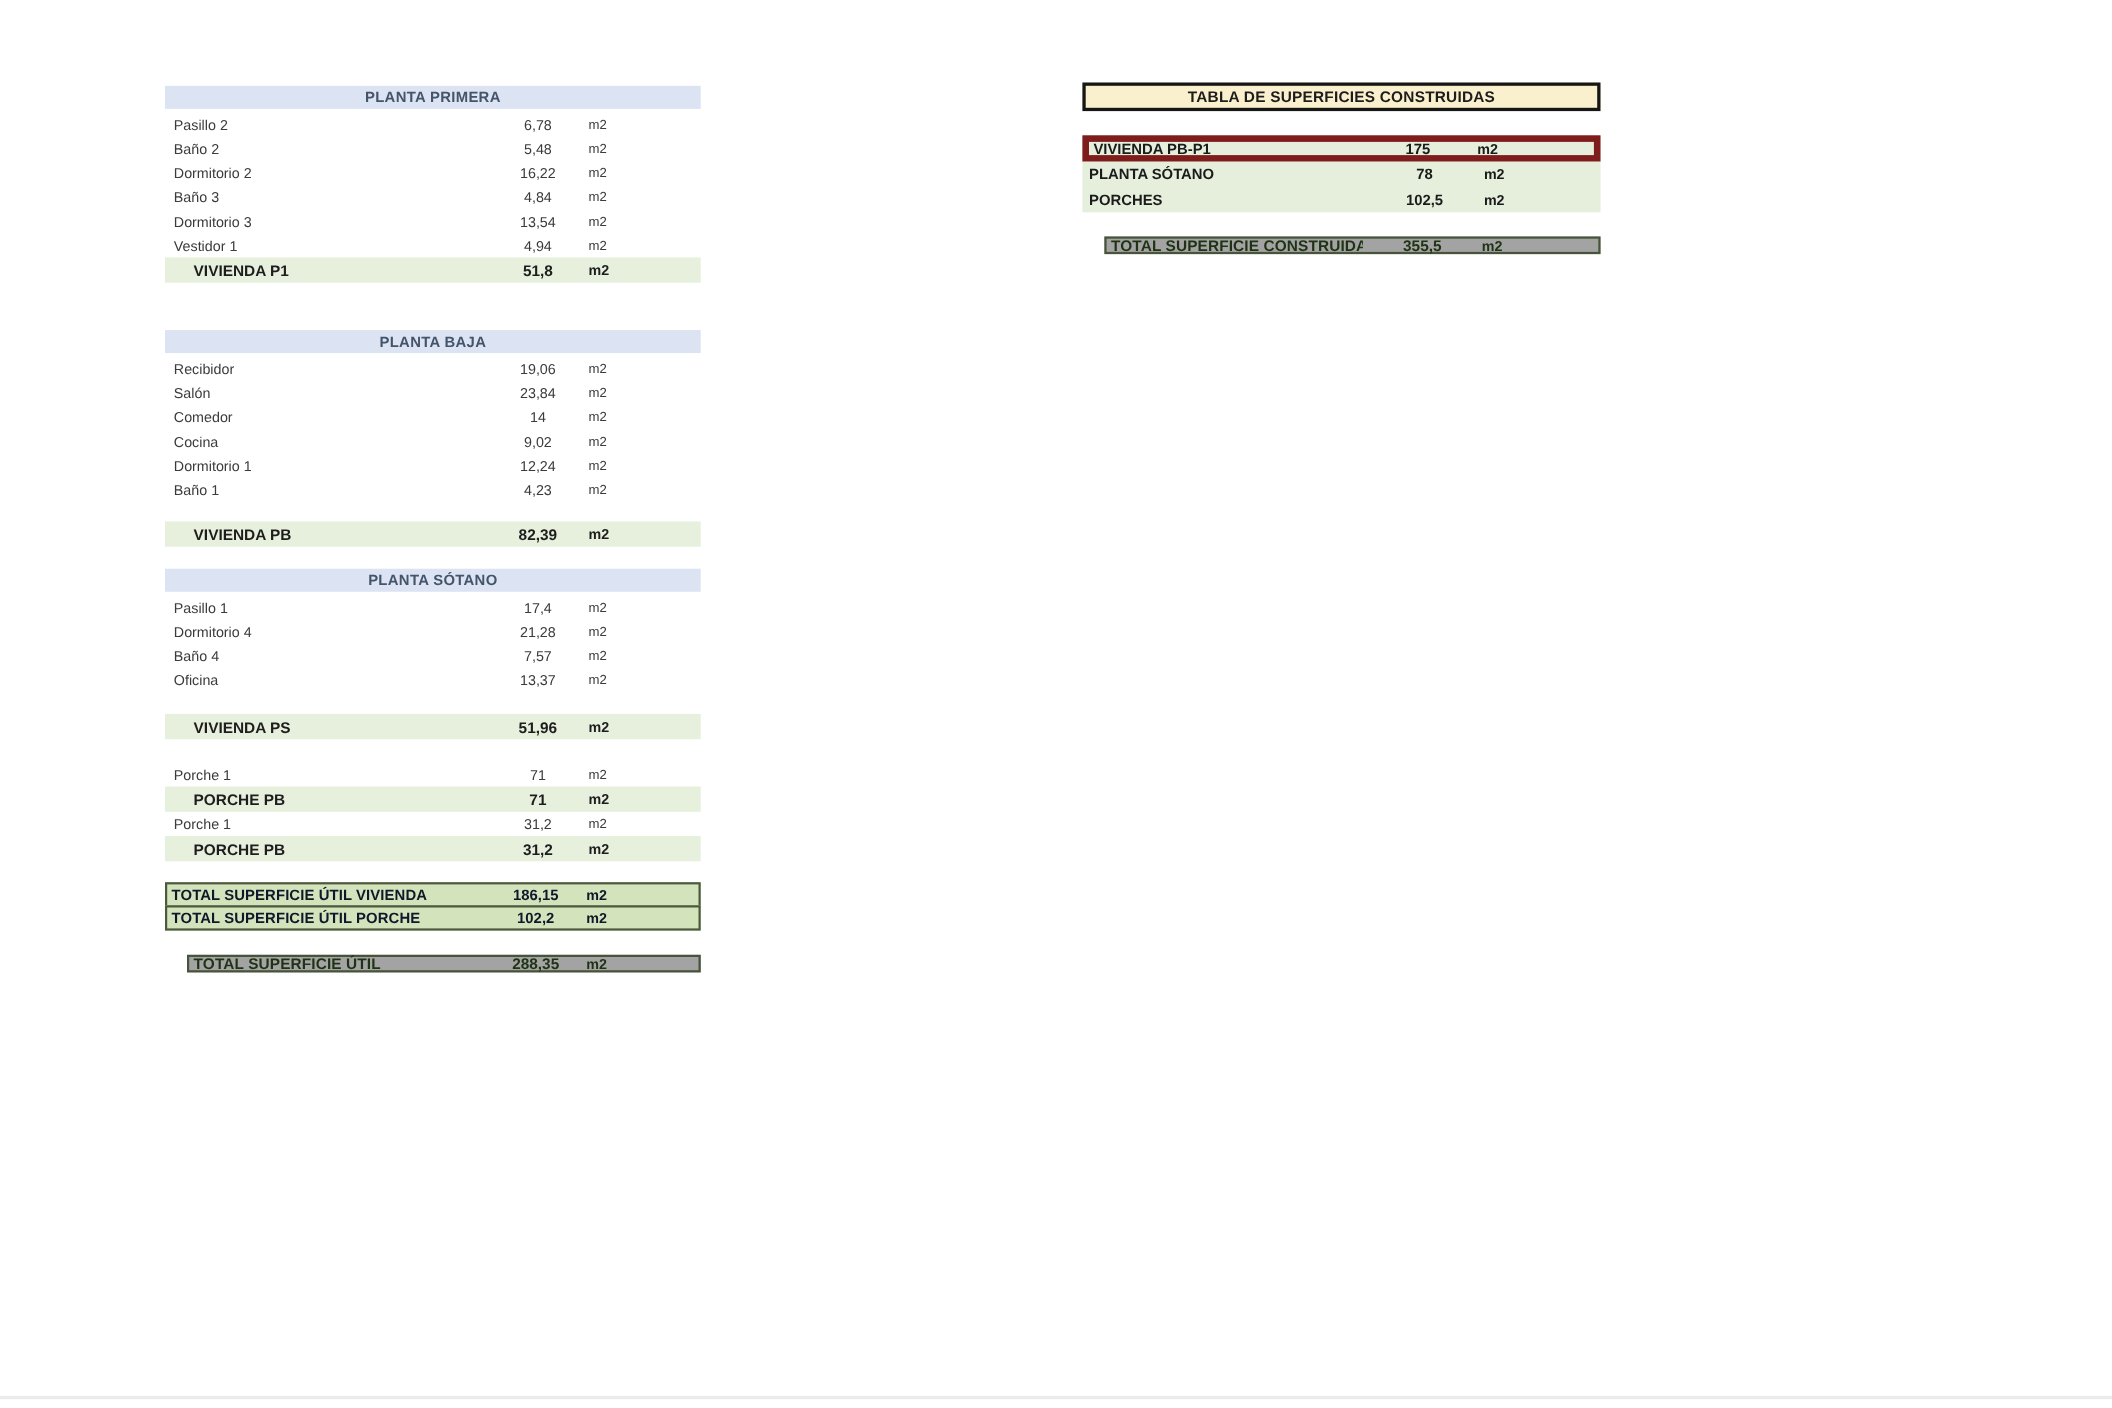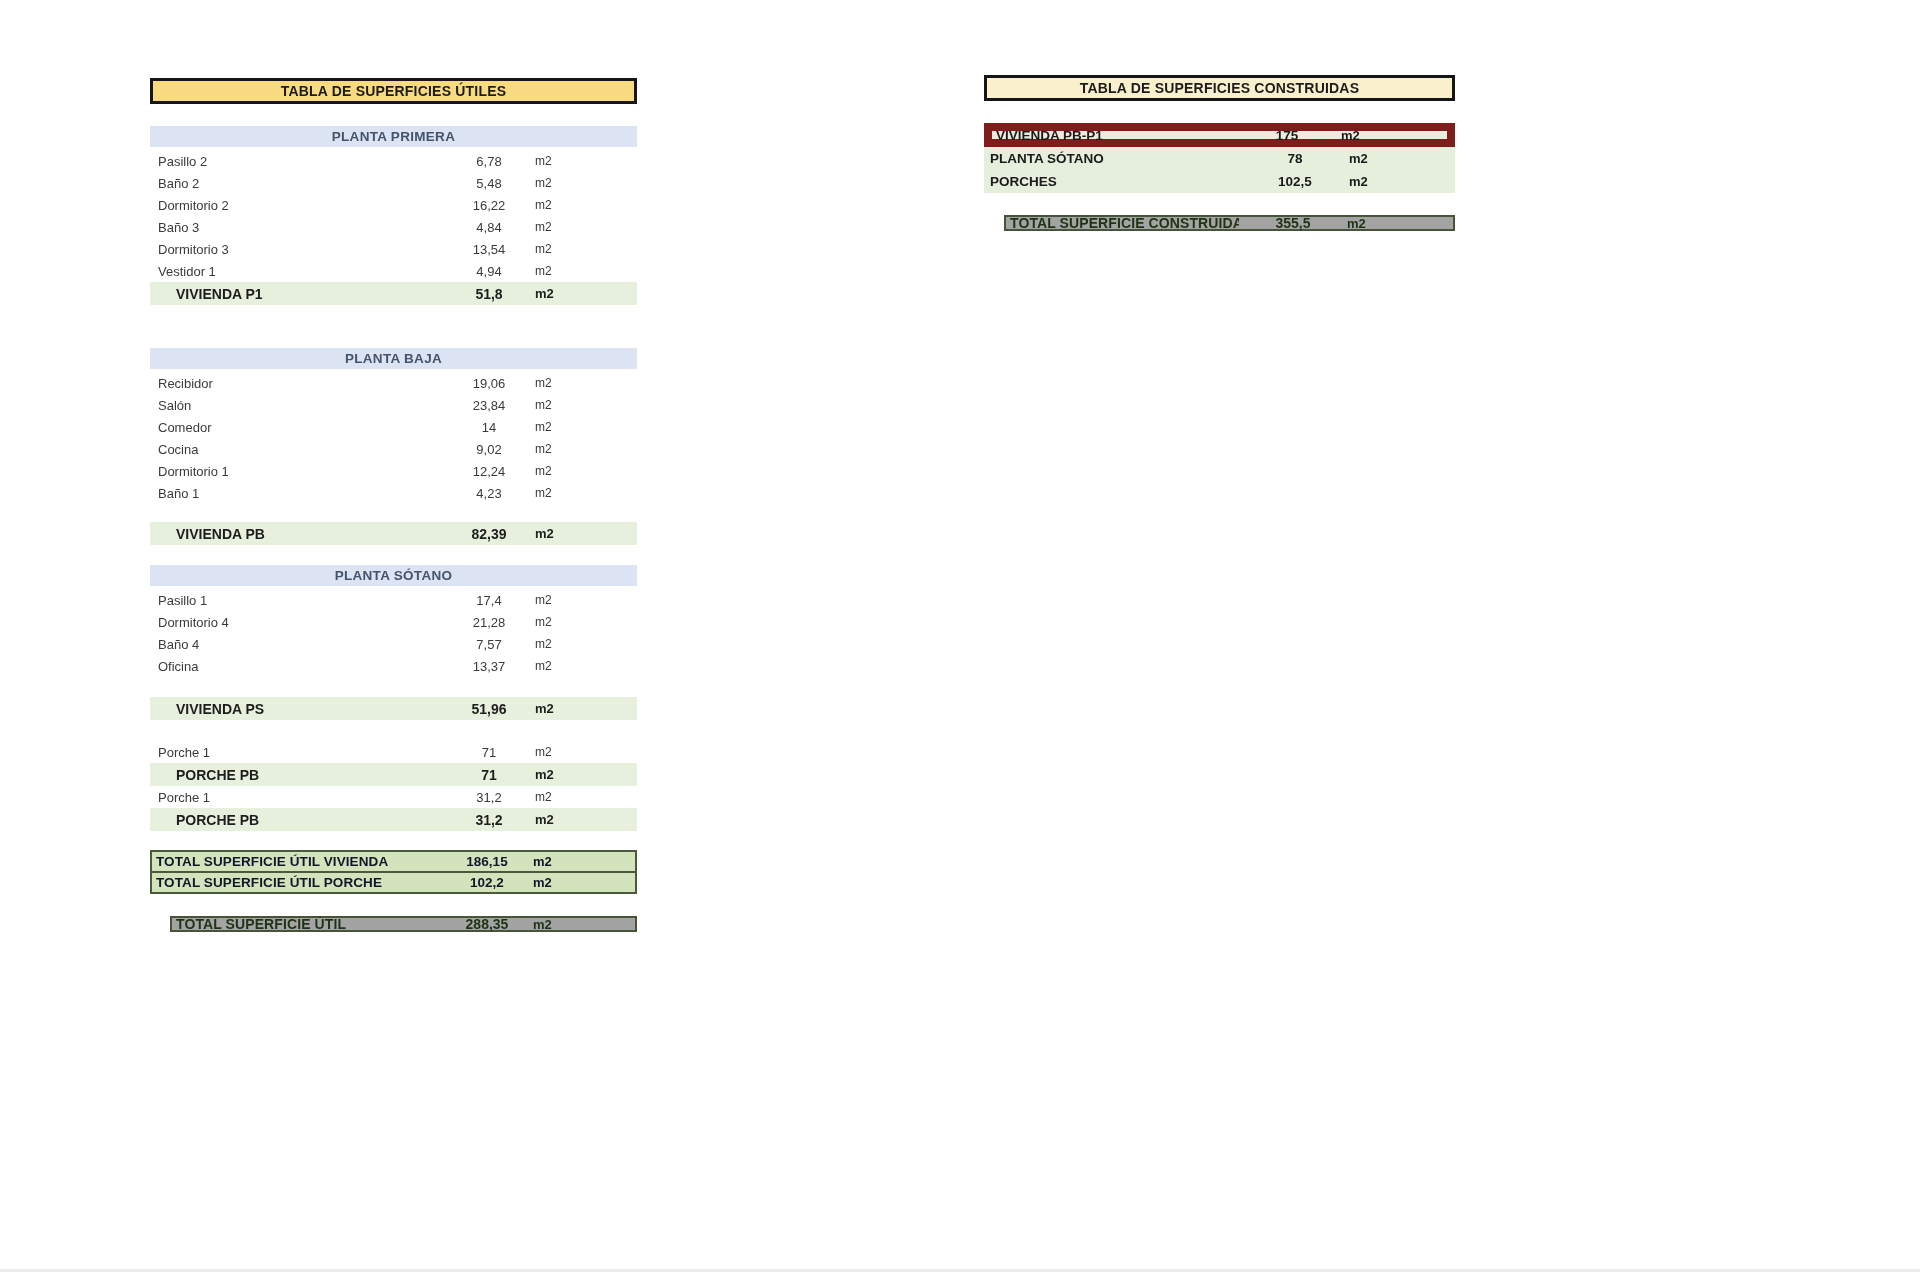--- a/index.html
+++ b/index.html
@@ -50,41 +50,40 @@
   .row.total .value{font-size:13.5px;}
   .row.total .unit{font-size:13px;font-weight:bold;}
 
   
   .row.grand{background:#a3a3a3;height:16px;border:2px solid #46553a;font-weight:bold;color:#1f3314;margin-left:20px;}
   .row.grand .label{font-size:14px;padding-left:4px;letter-spacing:.1px;}
   .row.grand .value{font-size:14px;}
   .row.grand .unit{font-size:13px;font-weight:bold;}
 
   
-  .row.boxed{background:#e5efdb;height:24px;border:8px solid #7f1d1d;font-weight:bold;color:#1b1b1b;}
+  .row.boxed{background:#e5efdb;height:24px;border:6px solid #7f1d1d;font-weight:bold;color:#1b1b1b;}
   .row.boxed .label{font-size:13.5px;padding-left:4px;}
   .row.ritem{background:#e5efdb;height:23px;font-weight:bold;color:#1b1b1b;}
   .row.ritem .label{font-size:13.5px;padding-left:6px;}
   .row.boxed .value,.row.ritem .value{font-size:13.5px;}
   .row.boxed .unit,.row.ritem .unit{font-size:13px;font-weight:bold;}
   .right-block .row .value{width:108px;}
   .right-block .row .unit{width:98px;padding-right:8px;}
 
   .spacer{width:100%;}
 
   
   .bottom-artifact{position:absolute;left:0;top:1269px;width:1920px;height:3px;background:#ebebeb;}
 </style>
 </head>
 <body>
 
 <div class="sheet">
 
   <section class="table-block left-block">
-    <div class="table-title">TABLA DE SUPERFICIES ÚTILES</div>
     <div class="rows">
         <div class="row section">
           <span class="label">PLANTA PRIMERA</span>
         </div>
         <div class="row item">
           <span class="label">Pasillo 2</span>
           <span class="value">6,78</span>
           <span class="unit">m2</span>
         </div>
         <div class="row item">

